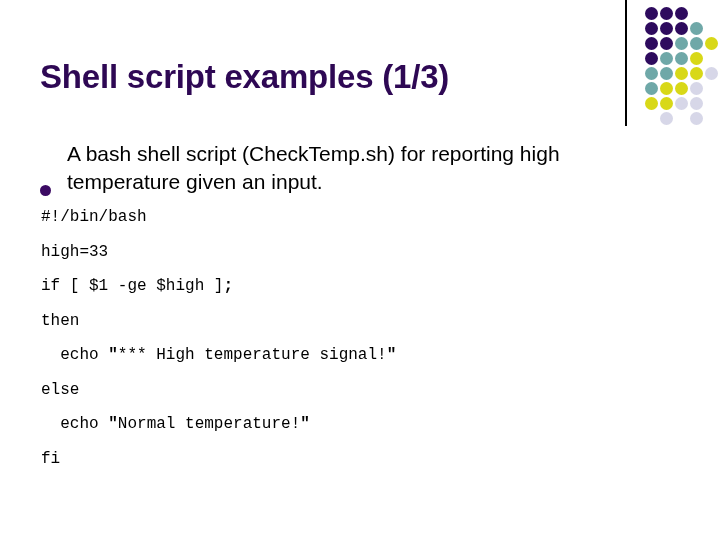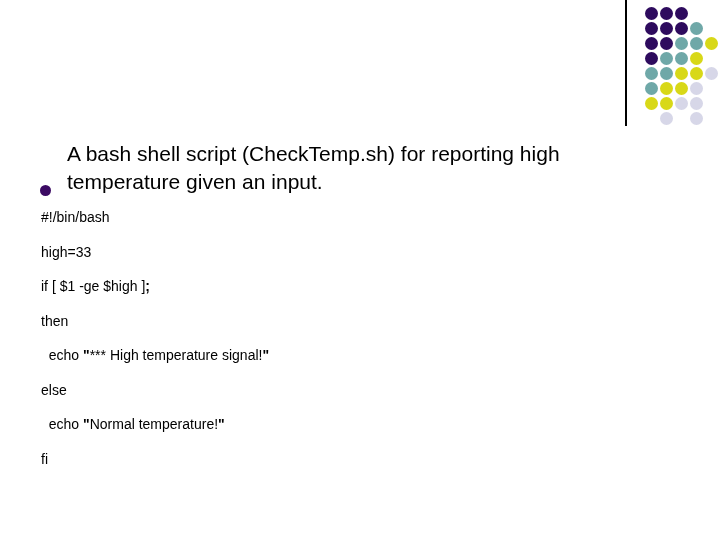--- a/index.html
+++ b/index.html
@@ -83,22 +83,22 @@
     line-height: 28px;
     color: #000000;
   }
 
   
   .code-block {
     position: absolute;
     left: 41px;
     top: 200px;
     width: 640px;
-    font-family: Liberation Sans, sans-serif;
-    font-size: 14px;
+    font-family: Liberation Mono, monospace;
+    font-size: 16px;
     line-height: 34.5px;
     color: #000000;
     white-space: pre;
   }
   .code-line {
     white-space: pre;
   }
   .code-line b {
     font-weight: bold;
   }
@@ -137,20 +137,21 @@
       <span class="dot" style="left: 30px; top: 75px; width: 13px; height: 13px; background: rgb(216, 216, 24);"></span>
       <span class="dot" style="left: 45px; top: 75px; width: 13px; height: 13px; background: rgb(215, 215, 232);"></span>
       <span class="dot" style="left: 0px; top: 90px; width: 13px; height: 13px; background: rgb(216, 216, 24);"></span>
       <span class="dot" style="left: 15px; top: 90px; width: 13px; height: 13px; background: rgb(216, 216, 24);"></span>
       <span class="dot" style="left: 30px; top: 90px; width: 13px; height: 13px; background: rgb(215, 215, 232);"></span>
       <span class="dot" style="left: 45px; top: 90px; width: 13px; height: 13px; background: rgb(215, 215, 232);"></span>
       <span class="dot" style="left: 15px; top: 105px; width: 13px; height: 13px; background: rgb(215, 215, 232);"></span>
       <span class="dot" style="left: 45px; top: 105px; width: 13px; height: 13px; background: rgb(215, 215, 232);"></span>
     </div>
 
+  <div class="title">Shell script examples (1/3)</div>
 
   <div class="bullet-row">
     <span class="bullet-marker"></span>
     <span class="bullet-text">A bash shell script (CheckTemp.sh) for reporting high temperature given an input.</span>
   </div>
 
   <div class="code-block"><div class="code-line">#!/bin/bash</div><div class="code-line">high=33</div><div class="code-line">if [ $1 -ge $high ]<b>;</b></div><div class="code-line">then</div><div class="code-line">  echo <b>"</b>*** High temperature signal!<b>"</b></div><div class="code-line">else</div><div class="code-line">  echo <b>"</b>Normal temperature!<b>"</b></div><div class="code-line">fi</div></div>
 
 </div>
 

